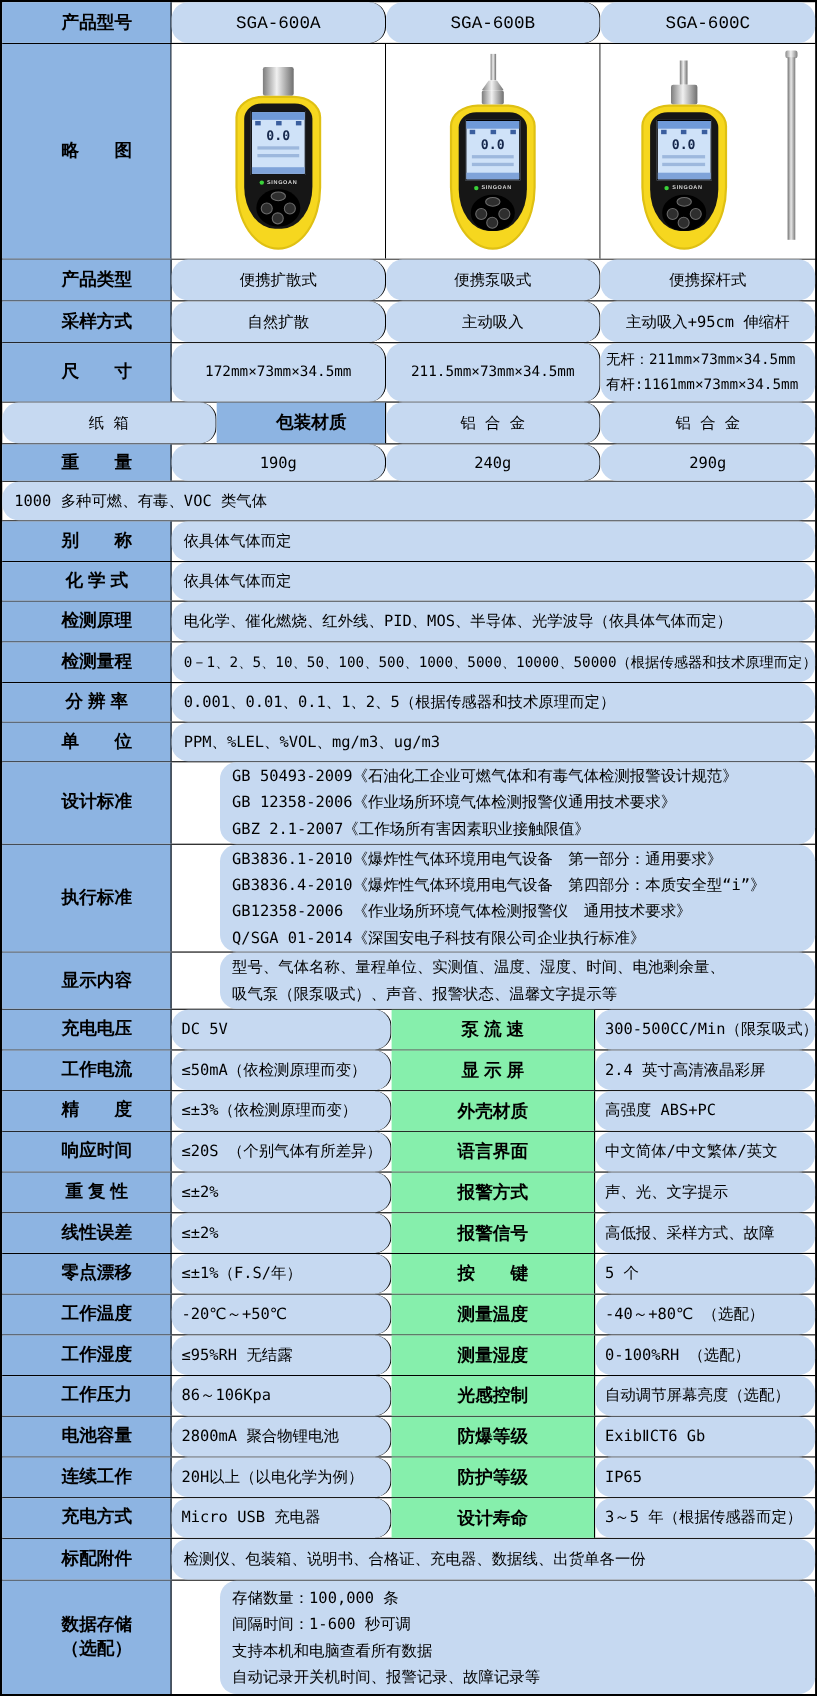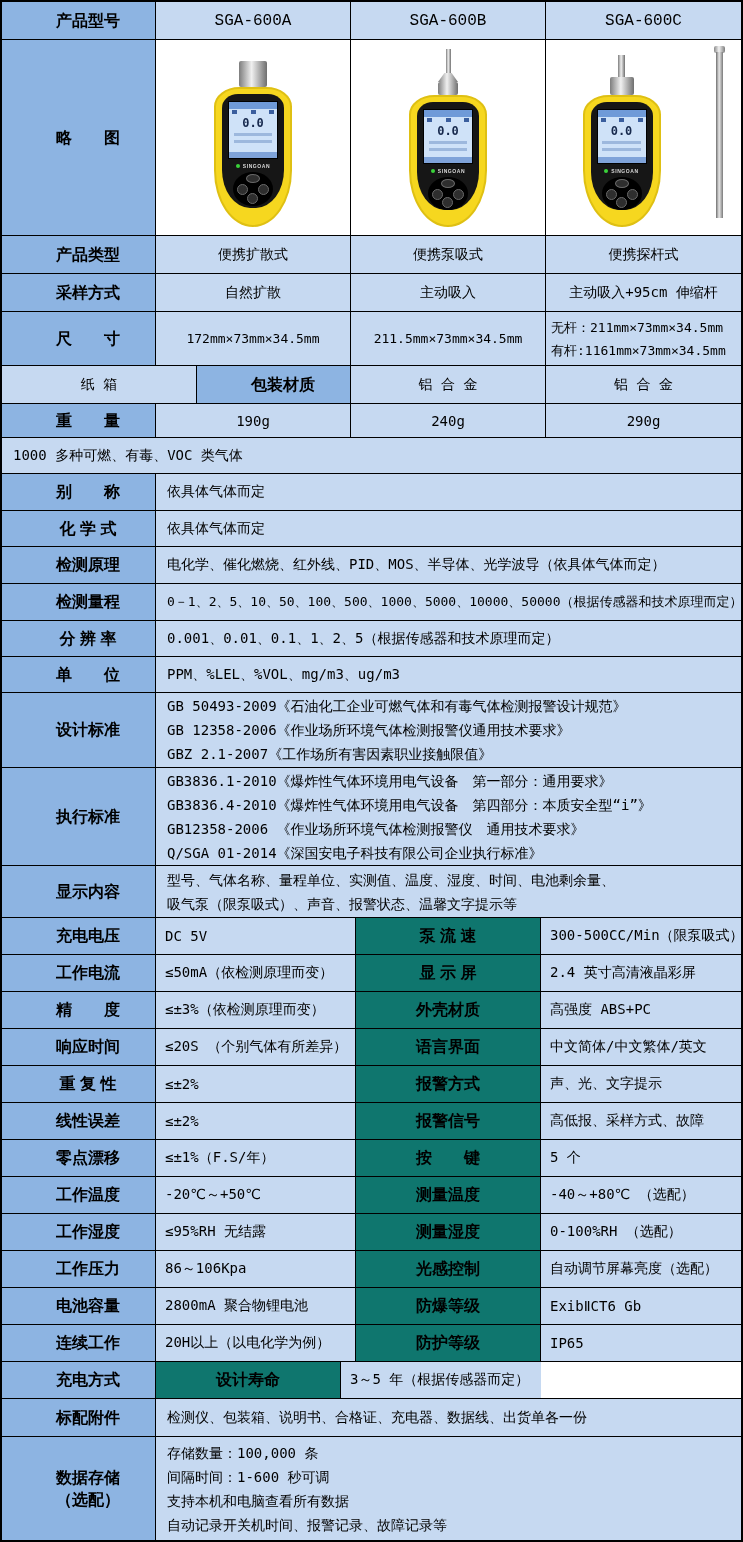--- a/index.html
+++ b/index.html
@@ -7,26 +7,26 @@
     width:743px;height:1542px;box-sizing:border-box;
     border:2px solid #000;
     font-family:"Liberation Sans","DejaVu Sans",sans-serif;
     color:#000;
   }
   .row{display:flex;border-bottom:1px solid #000;box-sizing:border-box;}
   .row:last-child{border-bottom:none;}
   .c{box-sizing:border-box;border-right:1px solid #000;display:flex;align-items:center;justify-content:center;overflow:hidden;}
   .c:last-child{border-right:none;}
   .lbl{width:154px;background:#8DB4E2;font-weight:bold;font-size:16px;text-align:center;white-space:pre-line;line-height:22px;padding-left:19px;}
-  .sl{width:185px;background:#0f766e;font-weight:bold;font-size:16px;text-align:center;}
-  .val{background:#C6D9F1;font-size:14px;font-family:"DejaVu Sans Mono","DejaVu Sans",sans-serif;}
+  .sl{width:185px;background:#86efac;font-weight:bold;font-size:16px;text-align:center;}
+  .val{background:#C6D9F1;font-size:14px;font-family:"DejaVu Sans Mono","DejaVu Sans",sans-serif;border-radius:15px;}
   .v3{width:195px;text-align:center;}
   .vfull{flex:1;justify-content:flex-start;padding-left:11px;white-space:nowrap;}
   .sv{width:200px;justify-content:flex-start;padding-left:9px;white-space:nowrap;}
-  .ml{white-space:pre-line;line-height:24px;text-align:left;}
+  .ml{white-space:pre-line;line-height:24px;text-align:left;margin-left:44px;}
   .tight{font-size:13px;}
   .dim3{font-size:13px;justify-content:flex-start;text-align:left;white-space:pre-line;line-height:23px;padding-left:5px;}
   .hdr{font-size:16px;font-family:"Liberation Mono","DejaVu Sans Mono",monospace;}
   .photo{width:195px;background:#fff;position:relative;display:flex;align-items:flex-end;justify-content:center;padding-bottom:8px;}
 
   
   .device{display:flex;flex-direction:column;align-items:center;}
   .metal{background:linear-gradient(90deg,#7d7d7d,#f0f0f0 45%,#6f6f6f);}
   .head-a{width:28px;height:26px;border-radius:2px;}
   .rod-b{width:5px;height:24px;}
@@ -323,20 +323,21 @@
     <div class="c val sv">ExibⅡCT6 Gb</div>
   </div>
   <div class="row" style="height:37px">
     <div class="c lbl">连续工作</div>
     <div class="c val sv">20H以上（以电化学为例）</div>
     <div class="c sl">防护等级</div>
     <div class="c val sv">IP65</div>
   </div>
   <div class="row" style="height:37px">
     <div class="c lbl">充电方式</div>
+    <div class="c val sv">Micro USB 充电器</div>
     <div class="c sl">设计寿命</div>
     <div class="c val sv">3～5 年（根据传感器而定）</div>
   </div>
 
   <div class="row" style="height:38px">
     <div class="c lbl">标配附件</div>
     <div class="c val vfull">检测仪、包装箱、说明书、合格证、充电器、数据线、出货单各一份</div>
   </div>
 
   <div class="row" style="height:103px">

